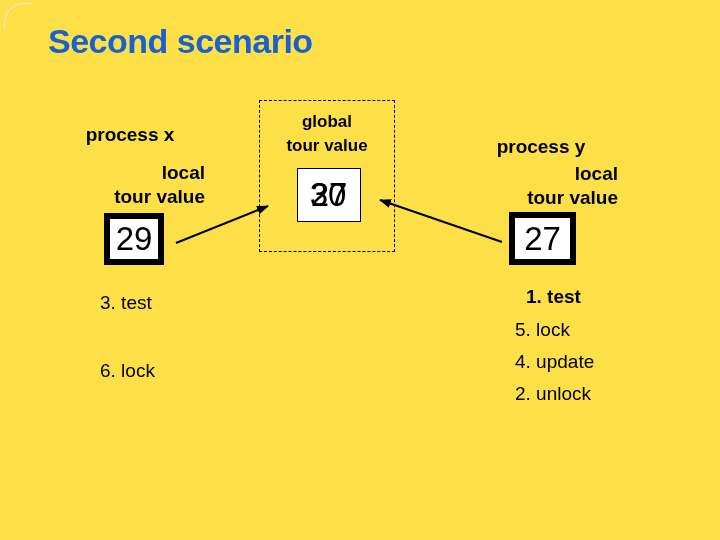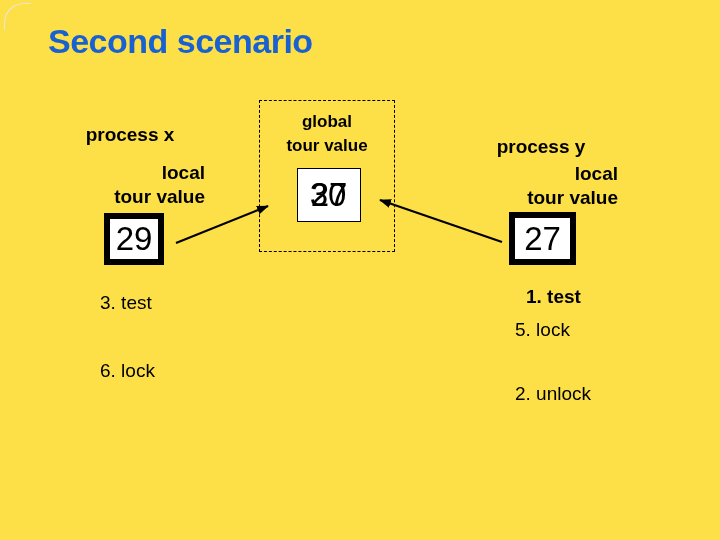--- a/index.html
+++ b/index.html
@@ -151,20 +151,21 @@
   </div>
   <div class="value-box y">
     <span>27</span>
   </div>
 
   <div class="step" style="left:100px; top:292px;">3. test</div>
   <div class="step" style="left:100px; top:312px;margin-top:48px;">6. lock</div>
 
   <div class="step" style="left:526px; top:286px;font-weight:bold;">1. test</div>
   <div class="step" style="left:515px; top:319px;">5. lock</div>
+  <div class="step" style="left:515px; top:351px;">4. update</div>
   <div class="step" style="left:515px; top:383px;">2. unlock</div>
 
   <svg class="arrows" width="720" height="540">
     <defs>
       <marker id="ah" markerUnits="userSpaceOnUse" markerWidth="13" markerHeight="11" refX="11" refY="5" orient="auto">
         <polygon points="0,0.5 12,5 0,9.5" fill="#000000"></polygon>
       </marker>
     </defs>
     <line x1="176" y1="243" x2="268" y2="206" stroke="#000000" stroke-width="2.2" marker-end="url(#ah)"></line>
     <line x1="502" y1="242" x2="380" y2="200" stroke="#000000" stroke-width="2.2" marker-end="url(#ah)"></line>

